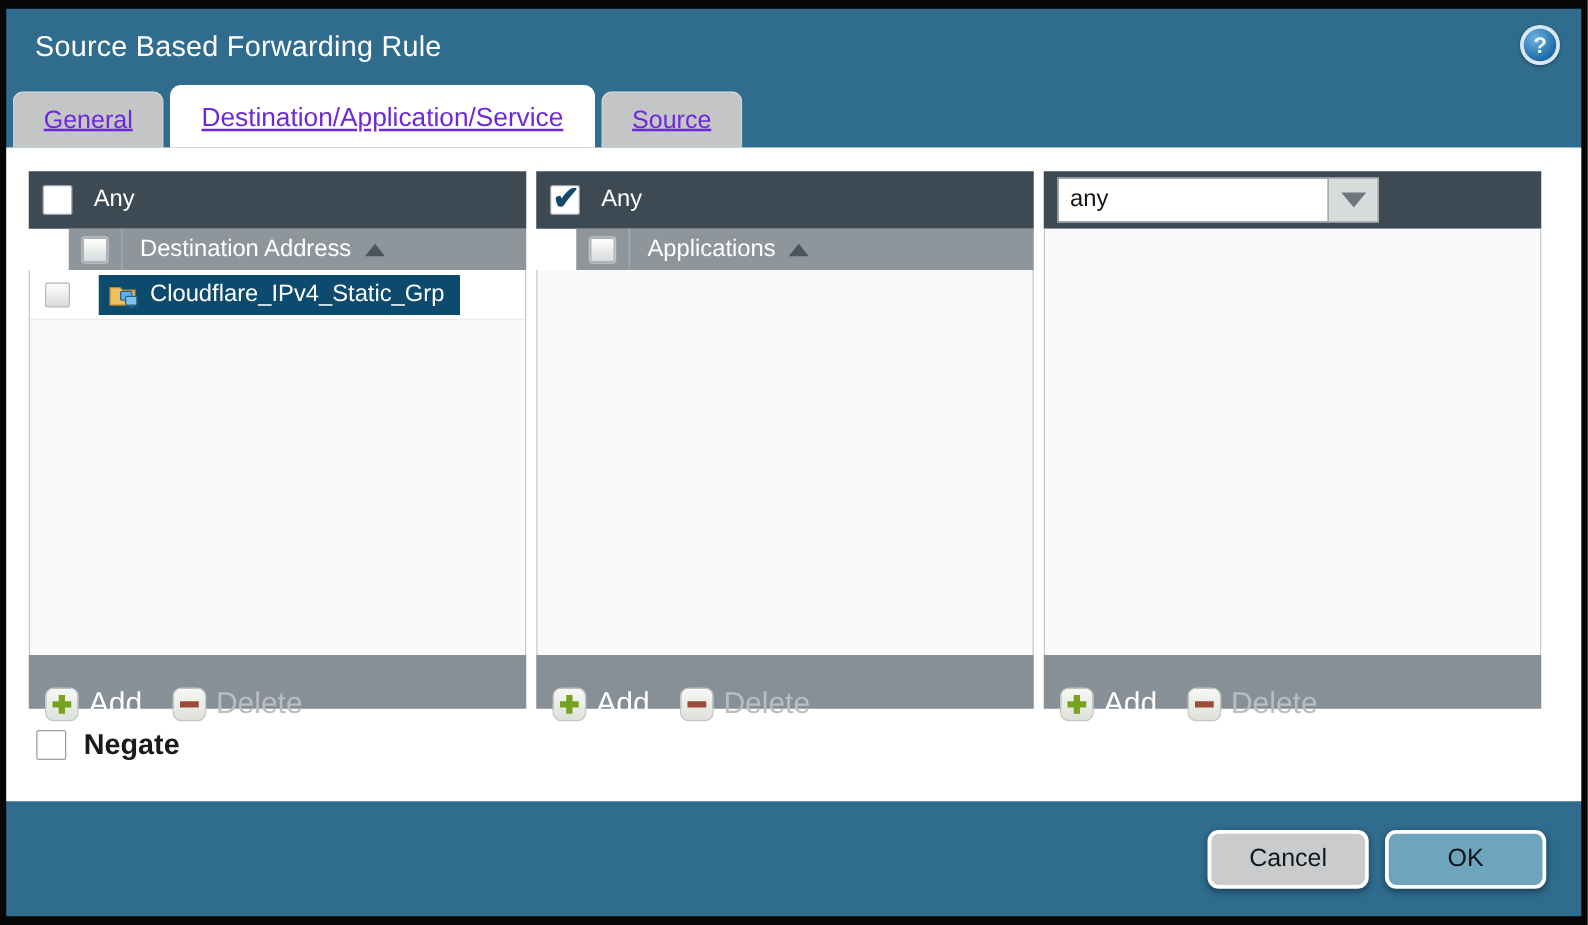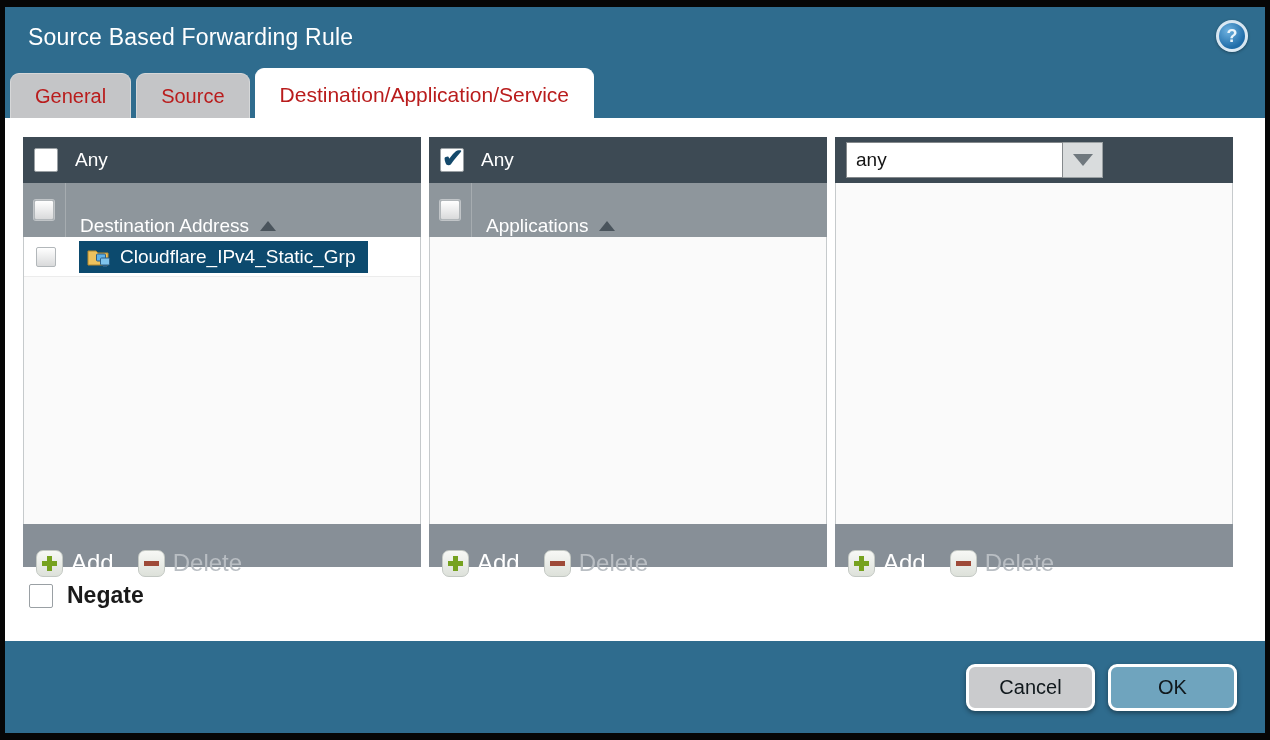--- a/index.html
+++ b/index.html
@@ -12,34 +12,34 @@
   .titlebar { height:61px; display:flex; align-items:center; padding-left:23px; position:relative; }
   .title { color:#fff; font-size:23px; font-weight:400; letter-spacing:.2px; }
   .help { position:absolute; top:13px; right:17px; width:32px; height:32px; border-radius:50%;
           background:radial-gradient(circle at 35% 30%, #6db1e0, #1f6ca8 70%);
           border:3px solid rgba(235,243,248,.9); color:#eaf4fb; text-align:center;
           line-height:26px; font-size:18px; font-weight:bold; cursor:pointer;
           box-shadow:0 1px 3px rgba(0,0,0,.35); }
 
   
   .tabs { height:50px; display:flex; align-items:flex-end; padding-left:5px; gap:5px; }
-  .tab { background:#c4c5c7; color:#b91c1c; font-size:20px; height:45px; line-height:45px;
+  .tab { background:#c4c5c7; color:#6d28d9; font-size:20px; height:45px; line-height:45px;
          padding:0 24px; border-radius:9px 9px 0 0; border:1px solid #d6d7d8; border-bottom:none;
-         cursor:pointer; white-space:nowrap; }
+         cursor:pointer; white-space:nowrap;text-decoration:underline; }
   .tab.active { background:#fff; height:50px; line-height:52px; border-color:#fff; font-size:21px; }
 
   
   .content { height:523px; background:#fff; padding:19px 32px 0 18px; }
   .panels { display:flex; gap:8px; height:430px; }
   .panel { flex:1; display:flex; flex-direction:column; min-width:0; }
 
   .panel-top { height:46px; background:#3D4A54; display:flex; align-items:center; padding-left:11px; flex:none; }
   .panel-top .any-label { color:#fff; font-size:19px; margin-left:17px; }
 
-  .panel-header { height:54px; background:#8E969C; display:flex; align-items:flex-end; color:#fff; font-size:19px; flex:none; }
+  .panel-header { height:33px; background:#8E969C; display:flex; align-items:center; color:#fff; font-size:19px; flex:none;margin-left:32px; }
   .hdr-cb-cell { width:43px; height:100%; display:flex; align-items:center; justify-content:center;
                  border-right:1px solid #a6acb0; flex:none; }
   .hdr-label { margin-left:14px; display:flex; align-items:center; cursor:pointer; }
 
   .sort-asc { width:0; height:0; border-left:8px solid transparent; border-right:8px solid transparent;
               border-bottom:10px solid #4A545C; margin-left:11px; }
 
   .panel-body { flex:1; background:#fafafa; border-left:1px solid #c6cacc; border-right:1px solid #c6cacc; overflow:hidden; }
 
   .item-row { height:40px; background:#fff; display:flex; align-items:center; border-bottom:1px solid #ececec; cursor:pointer; }
@@ -93,22 +93,22 @@
 <div class="frame">
   <div class="dialog">
 
     <div class="titlebar">
       <span class="title">Source Based Forwarding Rule</span>
       <div class="help">?</div>
     </div>
 
     <div class="tabs">
       <div class="tab">General</div>
+      <div class="tab active">Destination/Application/Service</div>
       <div class="tab">Source</div>
-      <div class="tab active">Destination/Application/Service</div>
     </div>
 
     <div class="content">
       <div class="panels">
 
         <div class="panel">
           <div class="panel-top">
             <span class="cb"></span>
             <span class="any-label">Any</span>
           </div>

